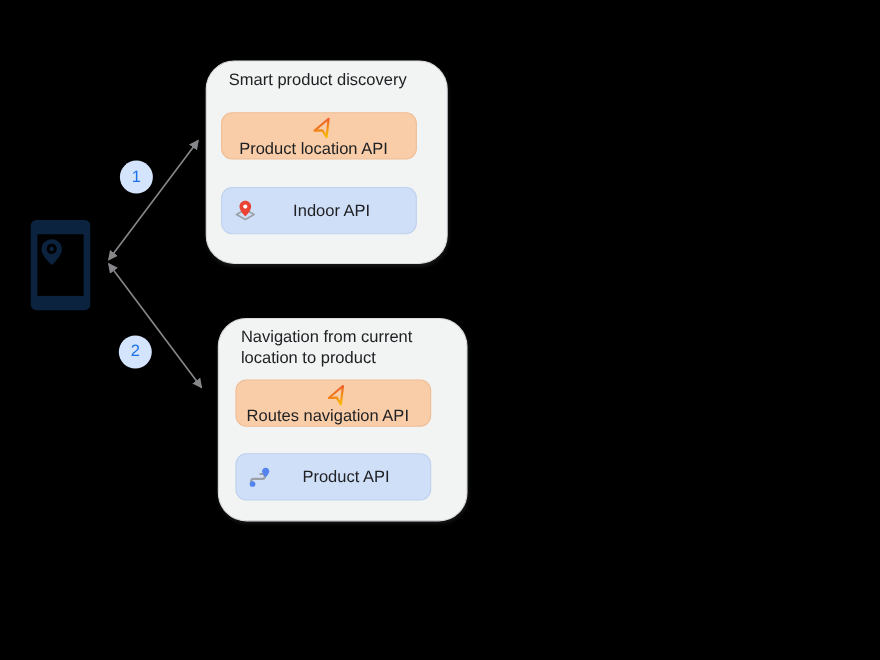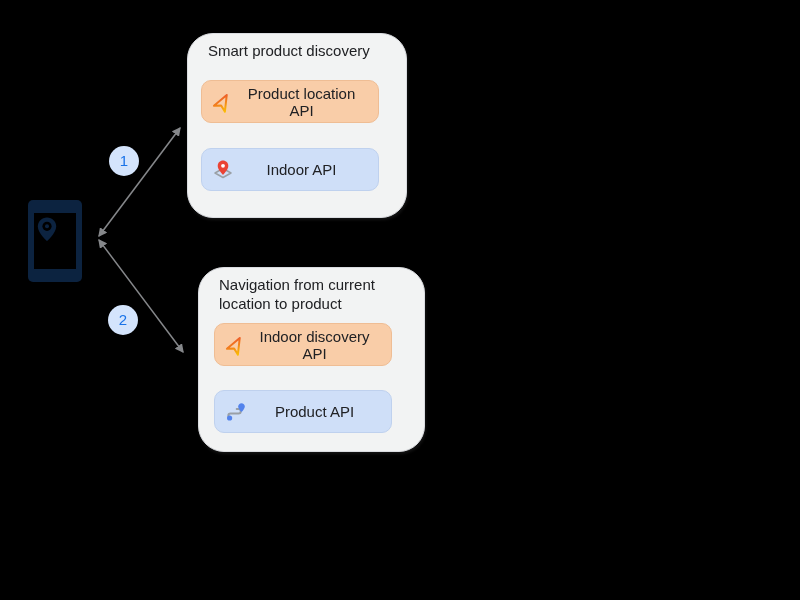--- a/index.html
+++ b/index.html
@@ -16,30 +16,30 @@
   .phone .pin{position:absolute;left:3px;top:4px;}
 
   
   .badge{position:absolute;width:30px;height:30px;border-radius:50%;
     background:var(--badge-bg,#D4E4FC);color:var(--badge-text,#1A73E8);
     font-size:15px;line-height:30px;text-align:center;}
 
   
   .group{position:absolute;background:var(--box-bg,#F2F3F3);
     border:1px solid var(--box-border,#DADCE0);border-radius:26px;
-    box-shadow:1px 2px 3px rgba(255,255,255,0.08);box-sizing:border-box;}
+    box-shadow:1px 2px 3px rgba(255,255,255,0.08);box-sizing:border-box;margin-top:22px;}
   .group1{left:187px;top:33px;width:220px;height:185px;}
   .group2{left:198px;top:267px;width:227px;height:185px;}
   .group-title{position:absolute;left:20px;top:7px;width:180px;
     color:var(--text,#202124);font-size:15px;line-height:19px;}
 
   
   .chip{position:absolute;width:178px;height:43px;border-radius:10px;
     display:flex;align-items:center;box-sizing:border-box;}
-  .chip-orange{background:var(--chip-orange,#F9CDA8);border:1px solid var(--chip-orange-border,#EDB88F);}
+  .chip-orange{background:var(--chip-orange,#F9CDA8);border:1px solid var(--chip-orange-border,#EDB88F);flex-direction:column;}
   .chip-blue{background:var(--chip-blue,#CFDFF8);border:1px solid var(--chip-blue-border,#BBCDEC);}
   .chip .chip-icon{margin-left:9px;width:24px;height:24px;flex:0 0 auto;display:flex;
     align-items:center;justify-content:center;}
   .chip .chip-label{flex:1;text-align:center;padding-right:10px;
     color:var(--text,#202124);font-size:15px;}
   .g1c1{left:13px;top:46px;}
   .g1c2{left:13px;top:114px;}
   .g2c1{left:15px;top:55px;}
   .g2c2{left:15px;top:122px;}
 </style>
@@ -108,21 +108,21 @@
     <div class="group-title">Navigation from current location to product</div>
 
     <div class="chip chip-orange g2c1">
       <span class="chip-icon">
         <svg width="22" height="22" viewBox="0 0 22 22">
           <g transform="rotate(28 11 11)">
             <path d="M11 3 L4.8 18.6 L11 15 L17.2 18.6 Z" fill="none" stroke="url(#navgrad)" stroke-width="2" stroke-linejoin="round" stroke-linecap="round"></path>
           </g>
         </svg>
       </span>
-      <span class="chip-label">Indoor discovery API</span>
+      <span class="chip-label">Routes navigation API</span>
     </div>
 
     <div class="chip chip-blue g2c2">
       <span class="chip-icon">
         <svg width="24" height="24" viewBox="0 0 24 24">
           <path d="M6.5 18 C3.6 18 3.6 13.4 6.5 13.4 L14.5 13.4 C17.5 13.4 17.5 8.9 14.5 8.9 L12.7 8.9" fill="none" stroke="#9AA0A6" stroke-width="2" stroke-linecap="round"></path>
           <circle cx="5.6" cy="18" r="2.6" fill="#5383EC"></circle>
           <path d="M17.5 3.2 C15.7 3.2 14.2 4.7 14.2 6.5 C14.2 8.9 17.5 12 17.5 12 C17.5 12 20.8 8.9 20.8 6.5 C20.8 4.7 19.3 3.2 17.5 3.2 Z" fill="#5383EC"></path>
         </svg>
       </span>

